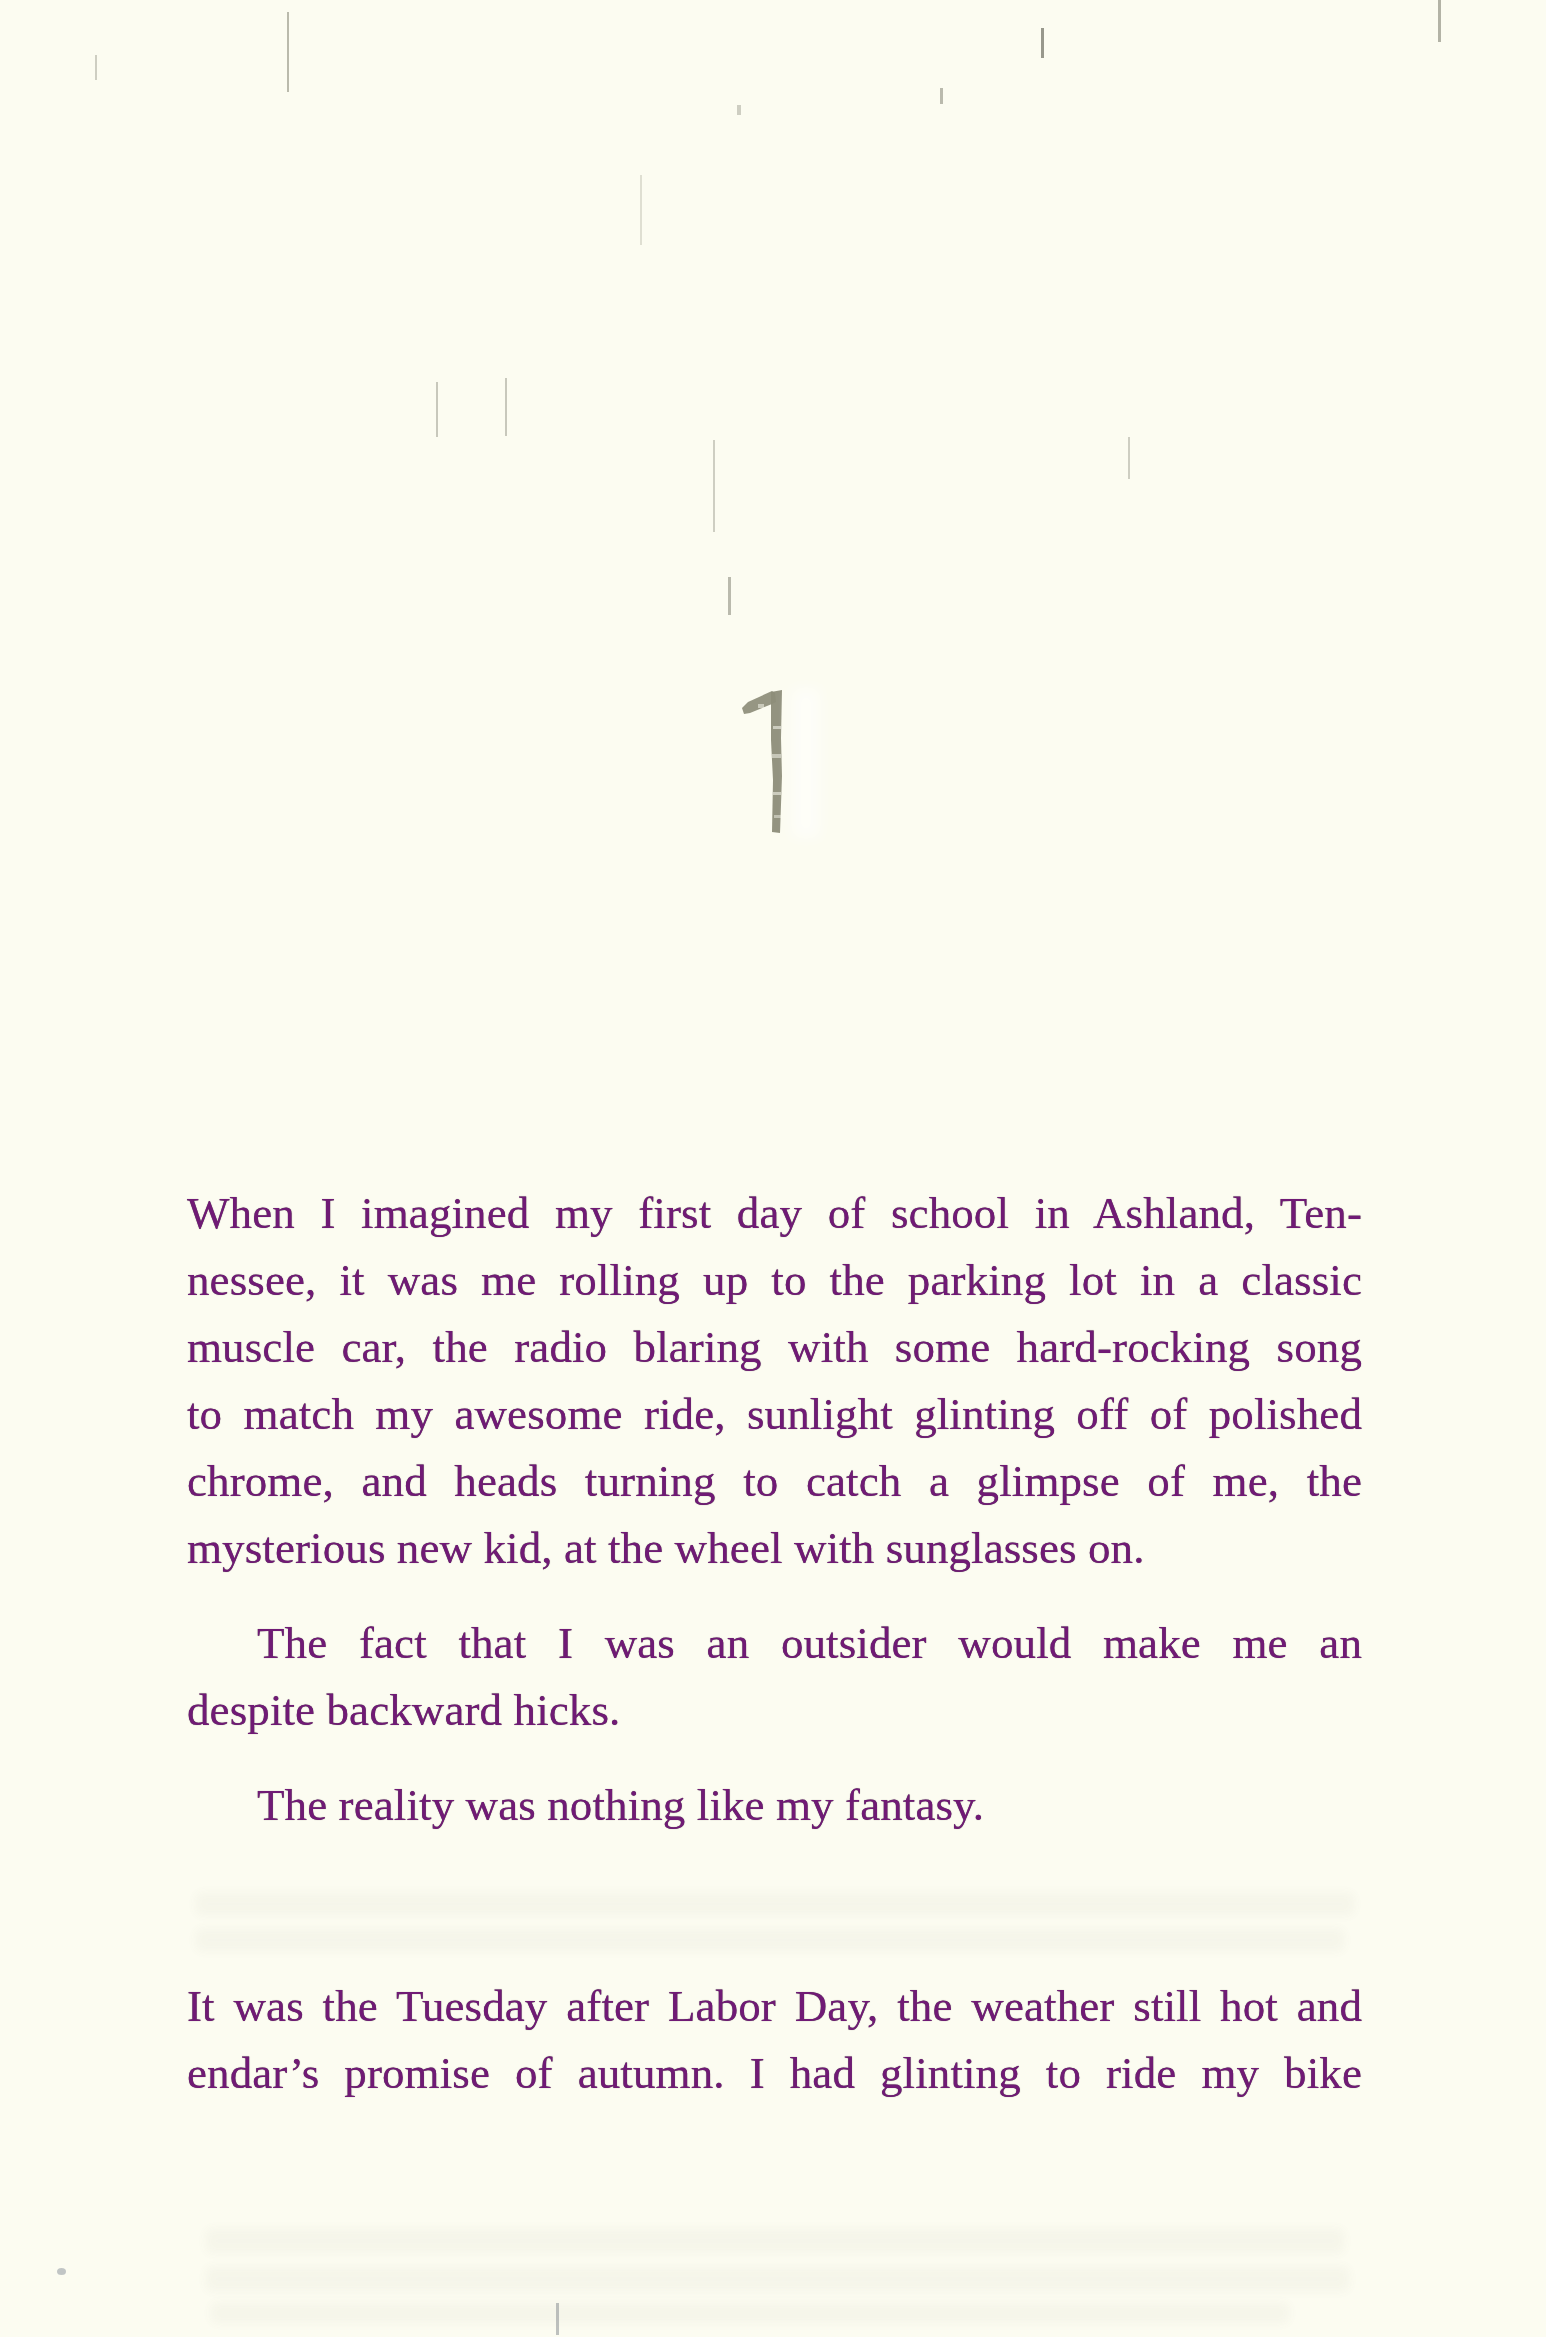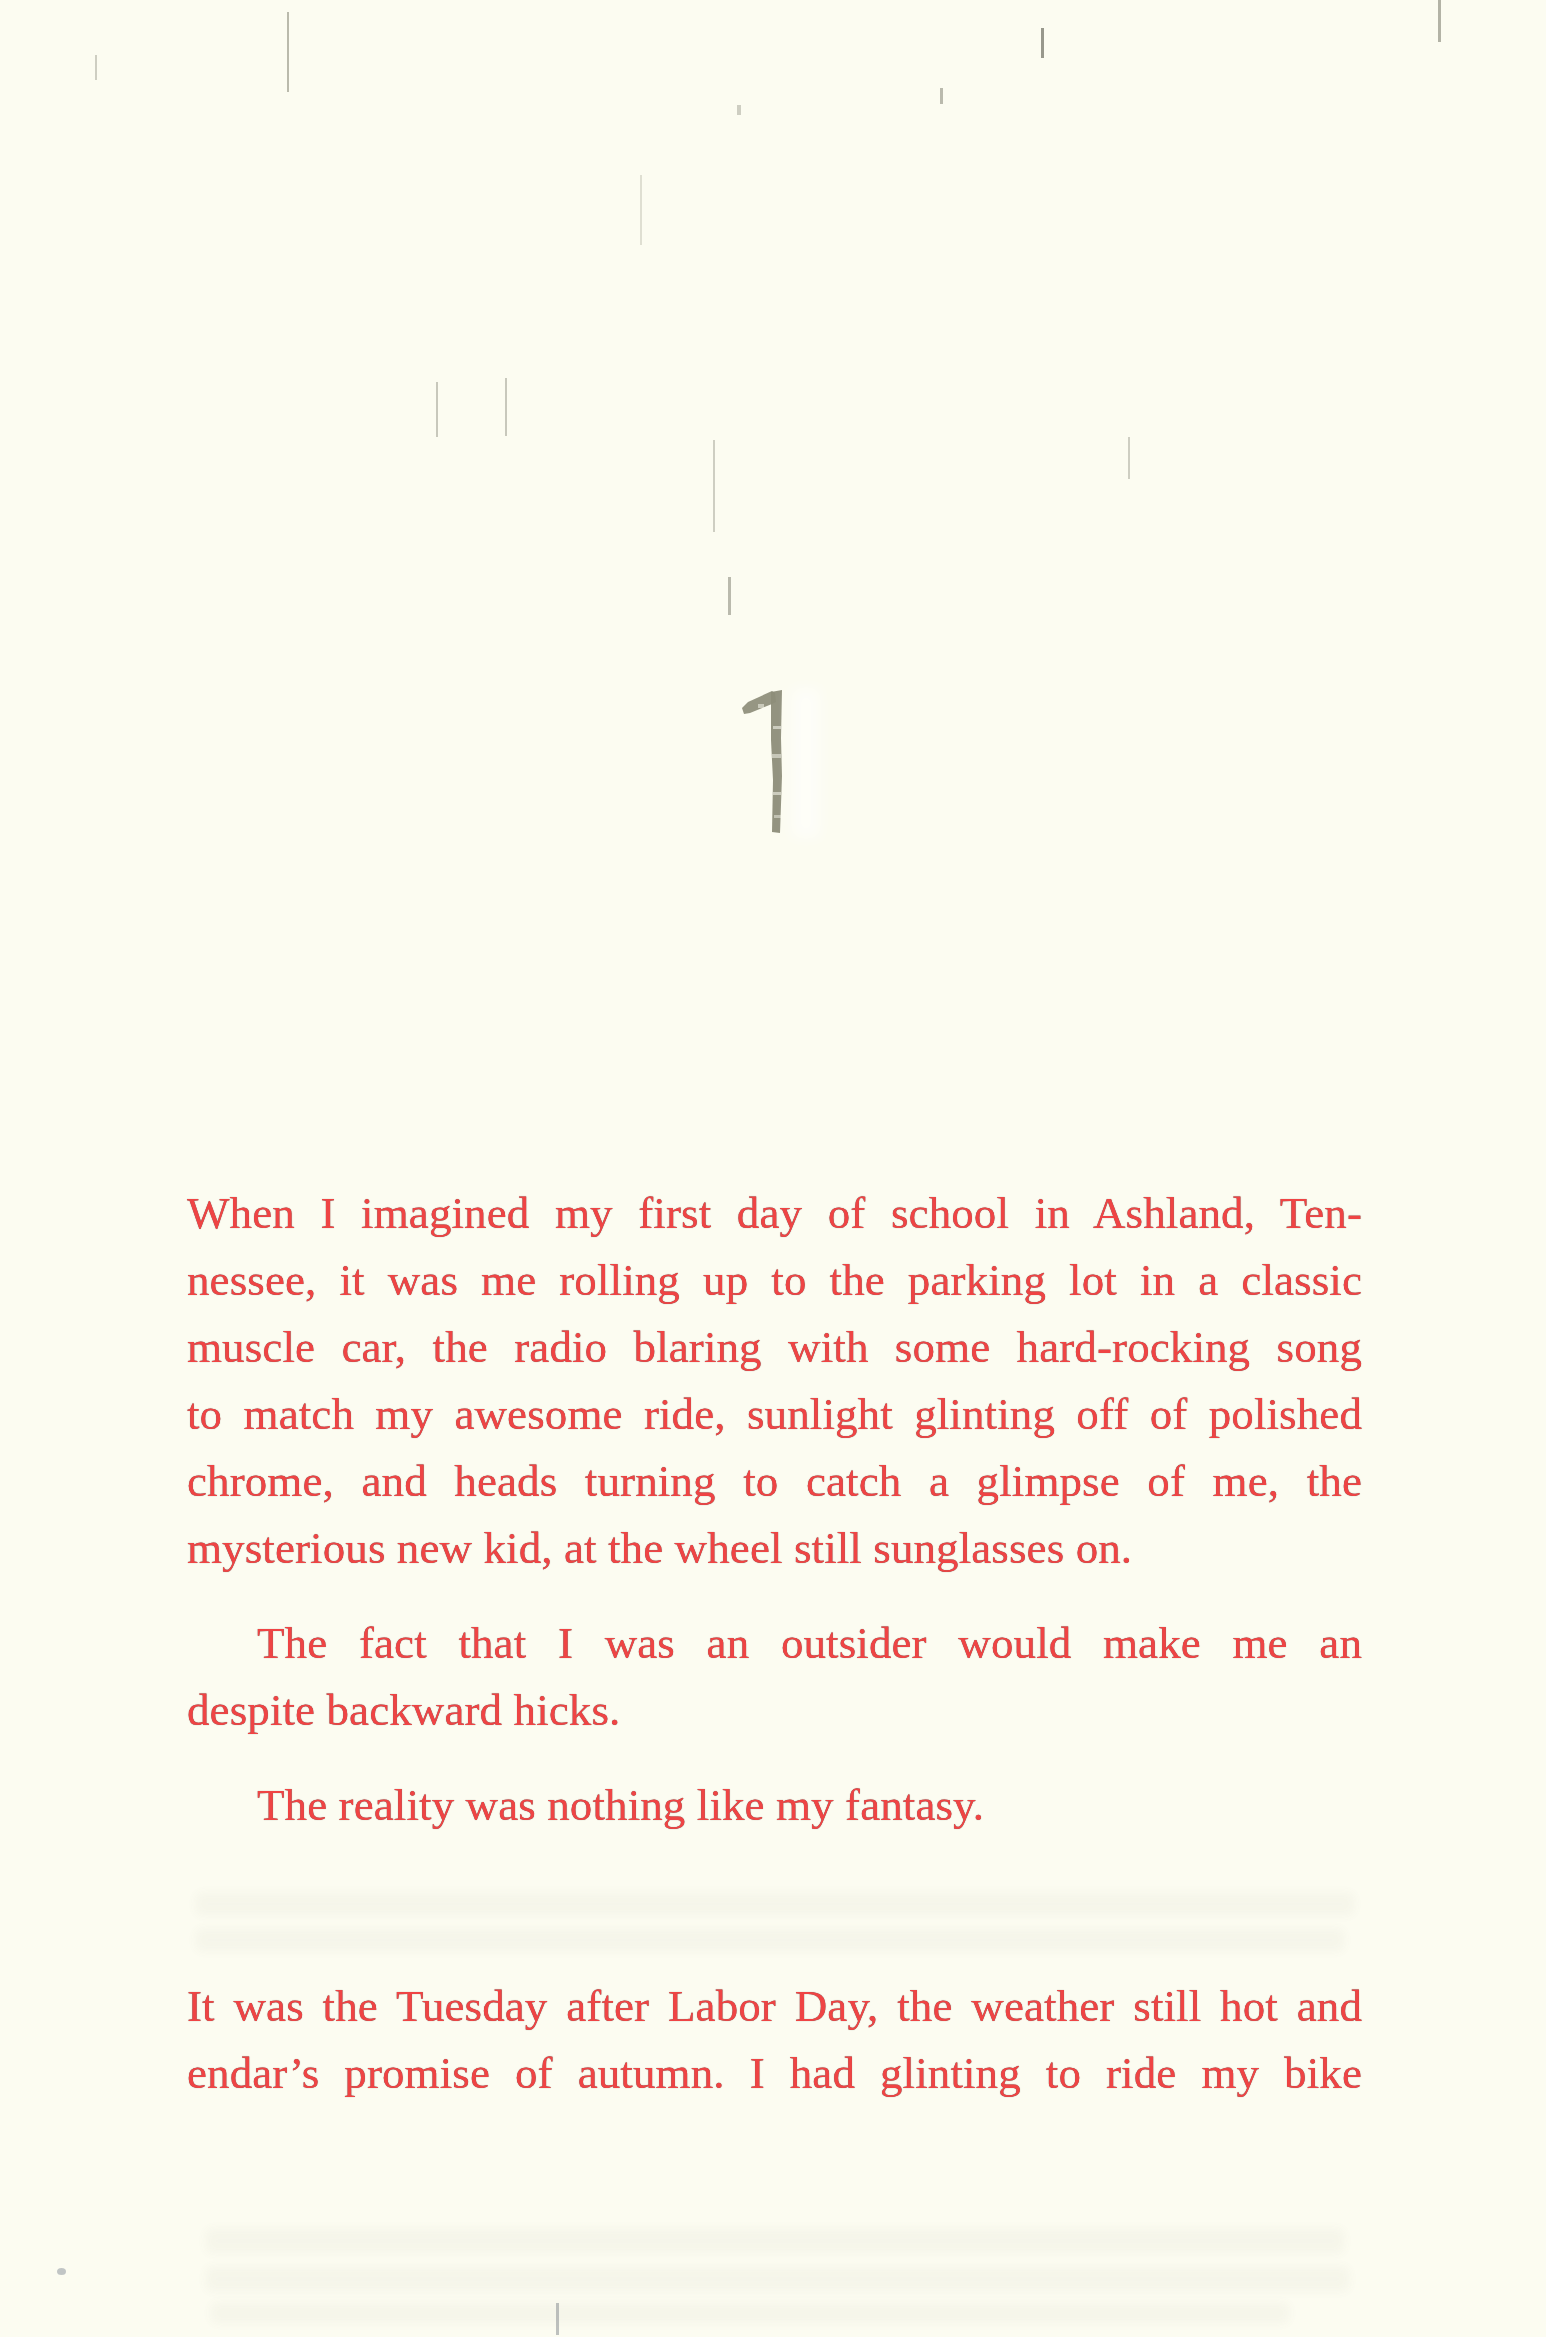--- a/index.html
+++ b/index.html
@@ -12,21 +12,21 @@
   }
   .chapter-number{
     position:absolute;left:738px;top:680px;width:50px;height:160px;
   }
   .chapter-number .sr{
     position:absolute;left:0;top:0;width:1px;height:1px;overflow:hidden;
     color:transparent;font-size:1px;
   }
   .text-block{
     position:absolute;left:187px;top:1180px;width:1175px;
-    font-size:45px;line-height:67px;color:#ef4444;
+    font-size:45px;line-height:67px;color:#701a75;
     text-shadow:0 0 0.7px rgba(34,33,31,0.8);
     letter-spacing:0.1px;
   }
   .line{white-space:normal;}
   .line.j{text-align:justify;text-align-last:justify;}
   .line.indent{text-indent:70px;margin-top:28px;}
   .scene-break{height:134px;}
   
   .speck{position:absolute;pointer-events:none;}
   .ghost{
@@ -61,21 +61,21 @@
   <div class="light-streak" style="left:792px;top:688px;width:28px;height:150px;"></div>
 
   <div class="text-block">
 
     <div class="para">
       <div class="line j">When I imagined my first day of school in Ashland, Ten-</div>
       <div class="line j">nessee, it was me rolling up to the parking lot in a classic</div>
       <div class="line j">muscle car, the radio blaring with some hard-rocking song</div>
       <div class="line j">to match my awesome ride, sunlight glinting off of polished</div>
       <div class="line j">chrome, and heads turning to catch a glimpse of me, the</div>
-      <div class="line">mysterious new kid, at the wheel still sunglasses on.</div>
+      <div class="line">mysterious new kid, at the wheel with sunglasses on.</div>
     </div>
 
     <div class="para">
       <div class="line j indent">The fact that I was an outsider would make me an</div>
       <div class="line">despite backward hicks.</div>
     </div>
 
     <div class="para">
       <div class="line indent">The reality was nothing like my fantasy.</div>
     </div>

